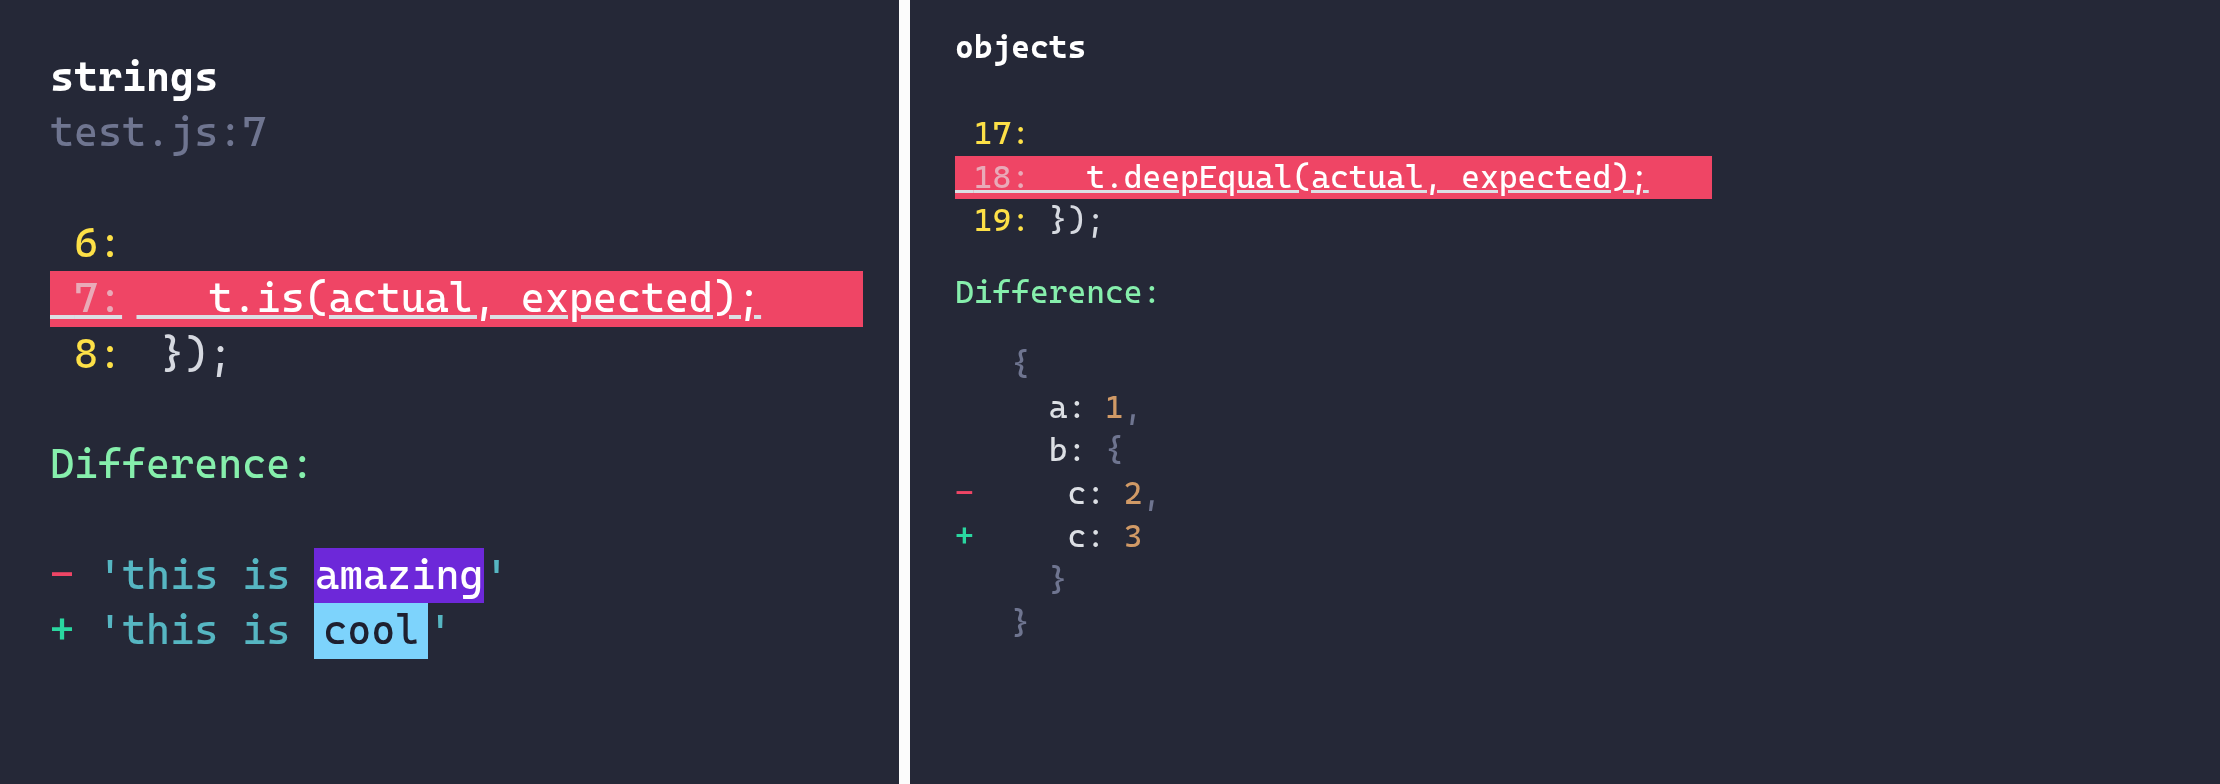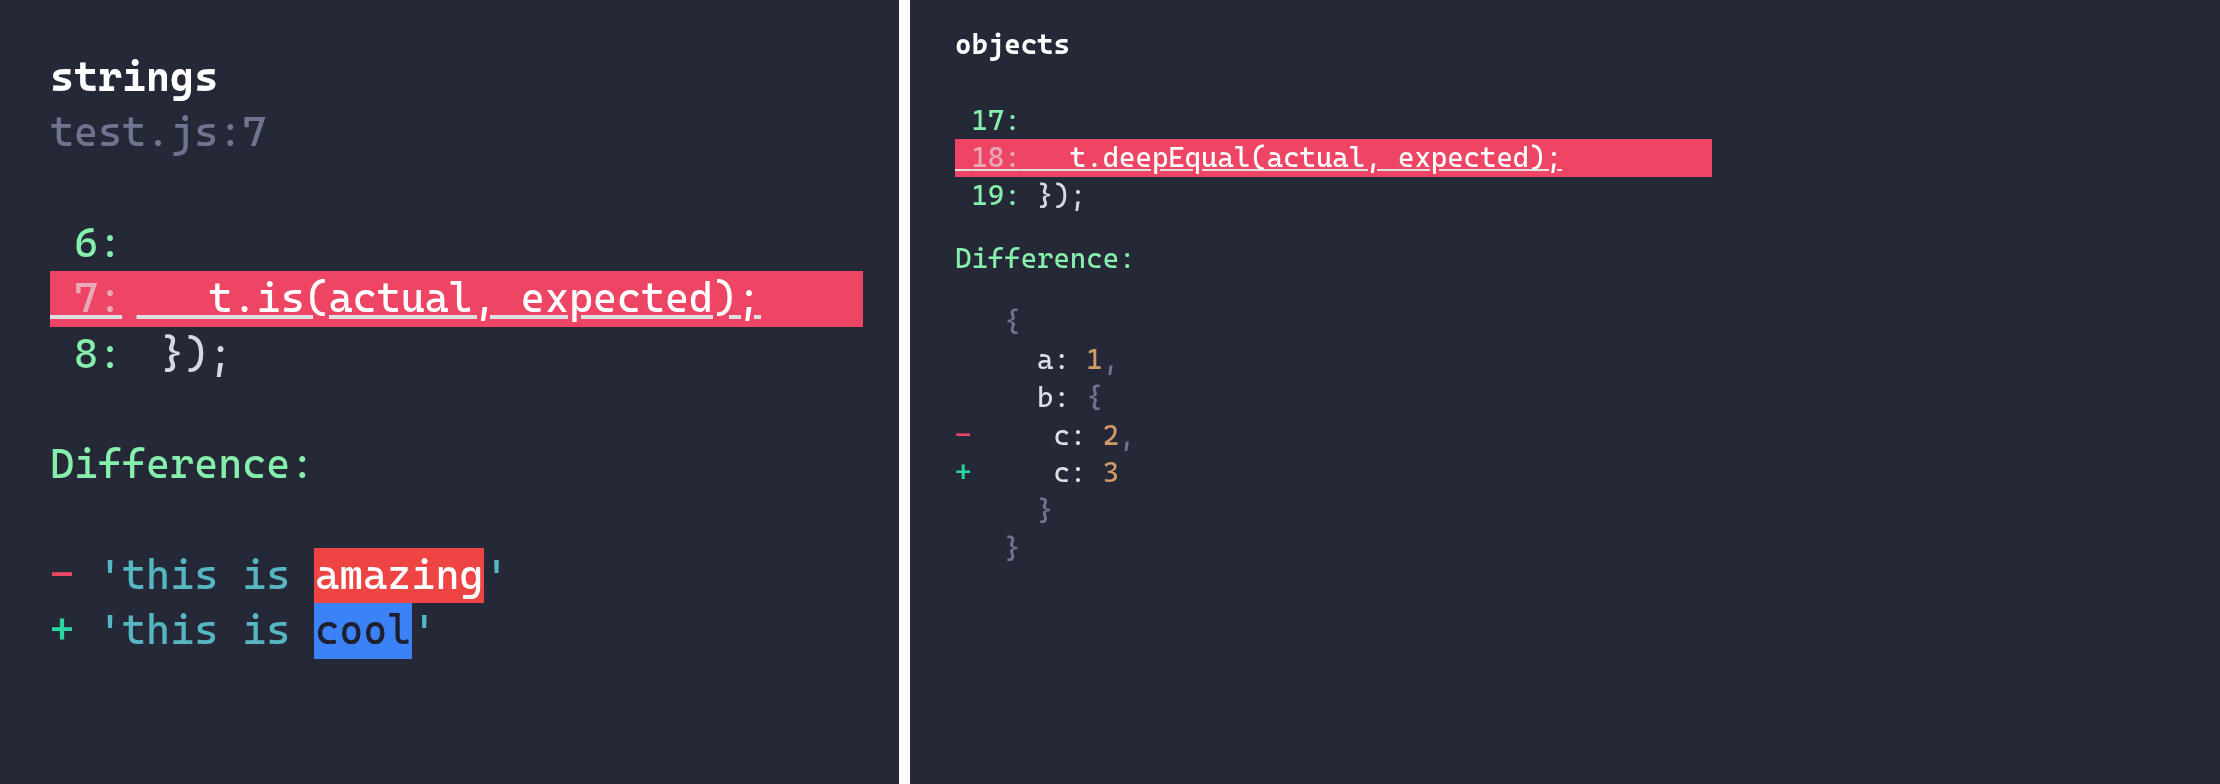--- a/index.html
+++ b/index.html
@@ -21,37 +21,37 @@
     line-height: 1.35;
   }
   .divider {
     width: 11px;
     background: #fcfcfc;
     height: 784px;
     flex-shrink: 0;
   }
   .panel-right {
     width: 1310px;
-    font-size: 28px;
+    font-size: 32px;
     line-height: 1.35;
     padding-top: 26px;
     padding-left: 45px;
   }
   .title {
     font-weight: 700;
     color: #ffffff;
   }
   .location {
     color: #6f7590;
   }
   .spacer { height: 1.35em; }
   .spacer-sm { height: 0.9em; }
   .ln-row { white-space: pre; display: flex; }
   .gutter {
-    color: #86efac;
+    color: #fde047;
     display: inline-block;
     min-width: 3.2ch;
   }
   .panel-left .gutter { min-width: 3.6ch; }
   .code { color: #ffffff; }
   .code-dim { color: #d6d9e0; }
   .hl-row {
     position: relative;
     text-decoration: underline;
   }
@@ -74,22 +74,22 @@
   }
   .hl-content .gutter { color: #e9aab8; }
   .diff-label { color: #86efac; }
   .sign-col {
     display: inline-block;
     width: 1ch;
   }
   .sign-minus { color: #ef4565; }
   .sign-plus { color: #2ad7a0; }
   .str { color: #56b6c2; }
-  .bg-del { background: #ef4444; color: #ffffff; padding: 0 1px; }
-  .bg-add { background: #3b82f6; color: #1e2030; padding: 0 1px; }
+  .bg-del { background: #6d28d9; color: #ffffff; padding: 0 1px; }
+  .bg-add { background: #7dd3fc; color: #1e2030; padding: 0 9px; }
   .punct { color: #6f7590; }
   .num { color: #d19a66; }
   .key { color: #dcdfe4; }
 </style>
 </head>
 <body>
 
 <div class="panel panel-left">
   <div class="title">strings</div>
   <div class="location">test.js:7</div>

